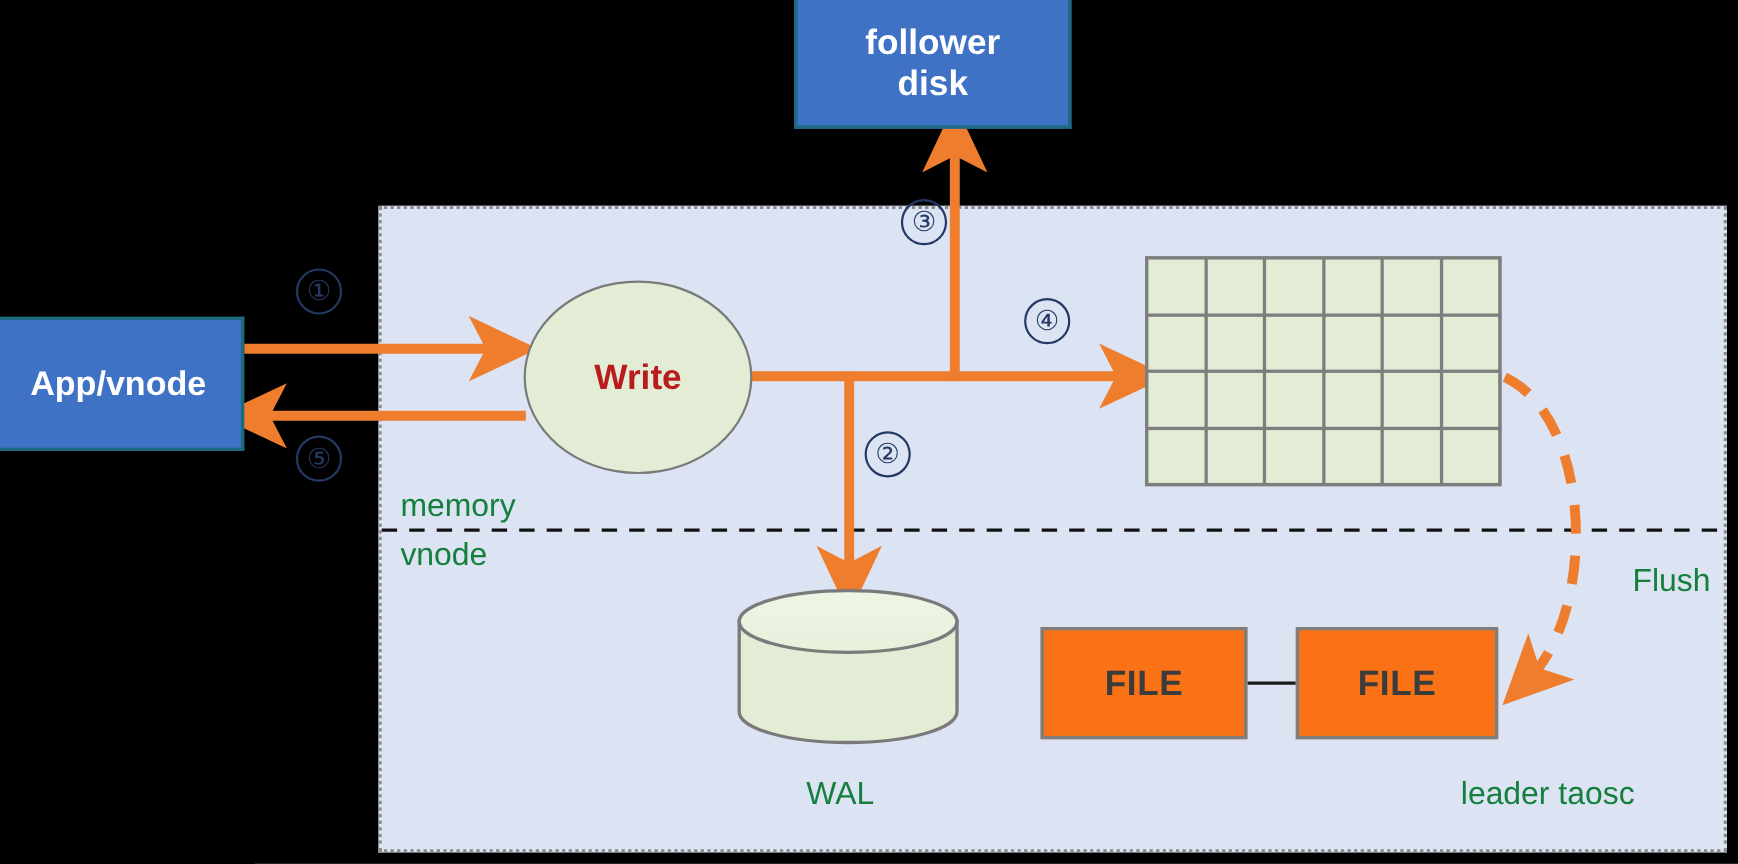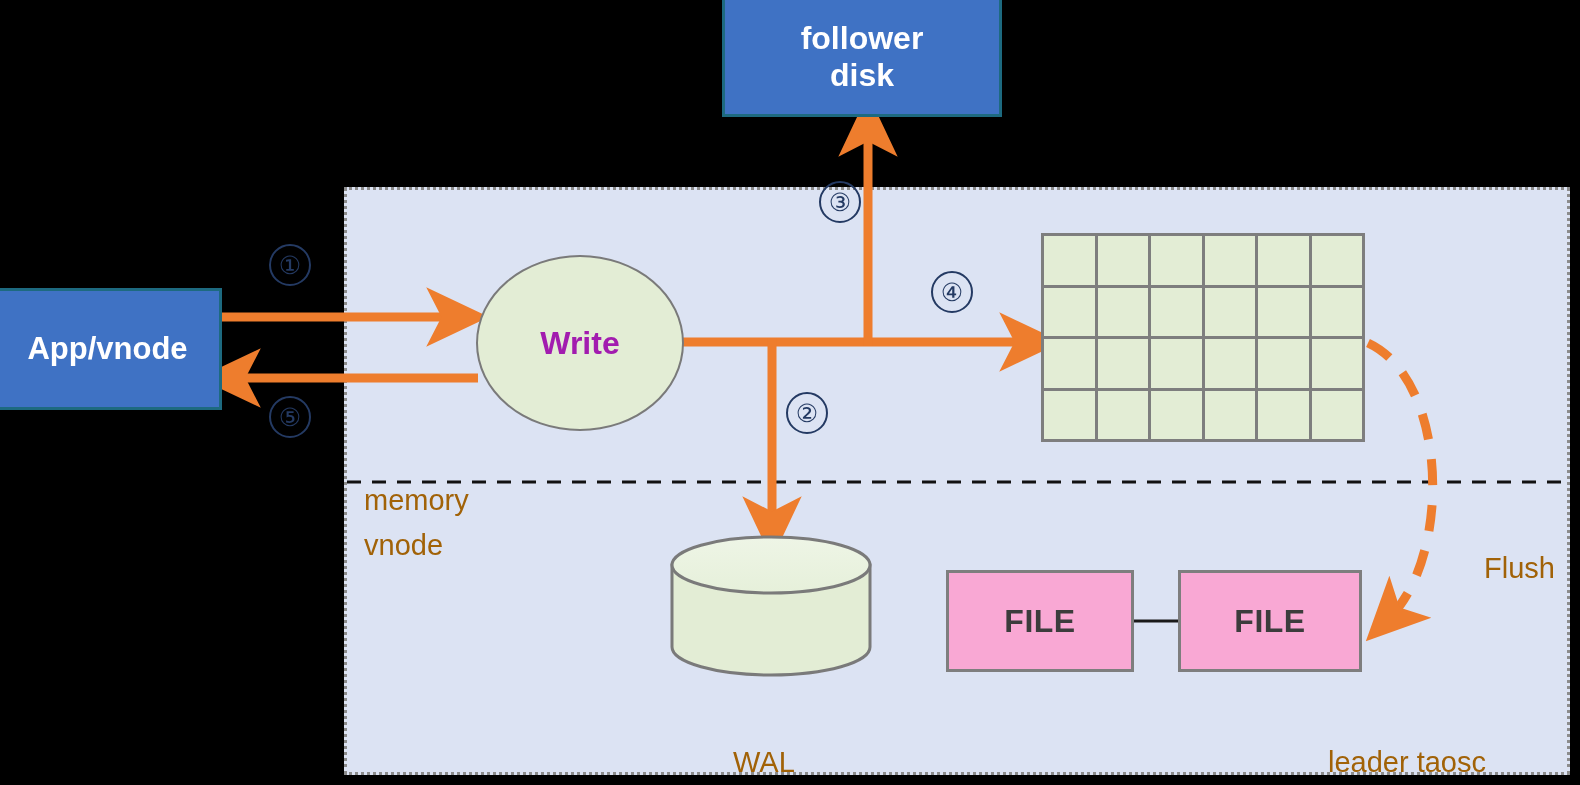--- a/index.html
+++ b/index.html
@@ -31,21 +31,21 @@
     color: #ffffff;
     font-weight: bold;
     display: flex;
     align-items: center;
     justify-content: center;
     text-align: center;
   }
   #follower-vnode {
     left: 722px;
     top: 0px;
-    width: 280px;
+    width: 252px;
     height: 117px;
     font-size: 32px;
     border-top: none;
   }
   #app-taosc {
     left: -4px;
     top: 288px;
     width: 226px;
     height: 122px;
     font-size: 31px;
@@ -69,21 +69,21 @@
     top: 255px;
     width: 208px;
     height: 176px;
     border-radius: 50%;
     background: #e3edd5;
     border: 2px solid #7a7a7a;
     box-sizing: border-box;
     display: flex;
     align-items: center;
     justify-content: center;
-    color: #a21caf;
+    color: #b91c1c;
     font-size: 32px;
     font-weight: bold;
   }
   
   #memtable {
     position: absolute;
     left: 1041px;
     top: 233px;
     width: 324px;
     height: 209px;
@@ -94,21 +94,21 @@
     border: 3px solid #7e7e7e;
     box-sizing: border-box;
     gap: 3px;
   }
   #memtable .cell {
     background: #e3edd5;
   }
   
   .file-box {
     position: absolute;
-    background: #f9a8d4;
+    background: #f97316;
     border: 3px solid #7e7e7e;
     box-sizing: border-box;
     display: flex;
     align-items: center;
     justify-content: center;
     color: #3c3c3c;
     font-size: 32px;
     font-weight: bold;
     letter-spacing: 0.5px;
   }
@@ -125,24 +125,23 @@
     display: flex;
     align-items: center;
     justify-content: center;
     color: #243a63;
     font-size: 25px;
     font-family: "Liberation Serif", serif;
   }
   
   .plain-label {
     position: absolute;
-    color: #a16207;
+    color: #15803d;
     font-size: 29px;
     white-space: pre;
-    margin-top: 40px;
   }
 </style>
 </head>
 <body>
 
 <div id="stage">
 
   <div id="leader-panel"></div>
 
   <svg id="svg-root" viewBox="0 0 1580 785" xmlns="http://www.w3.org/2000/svg">

